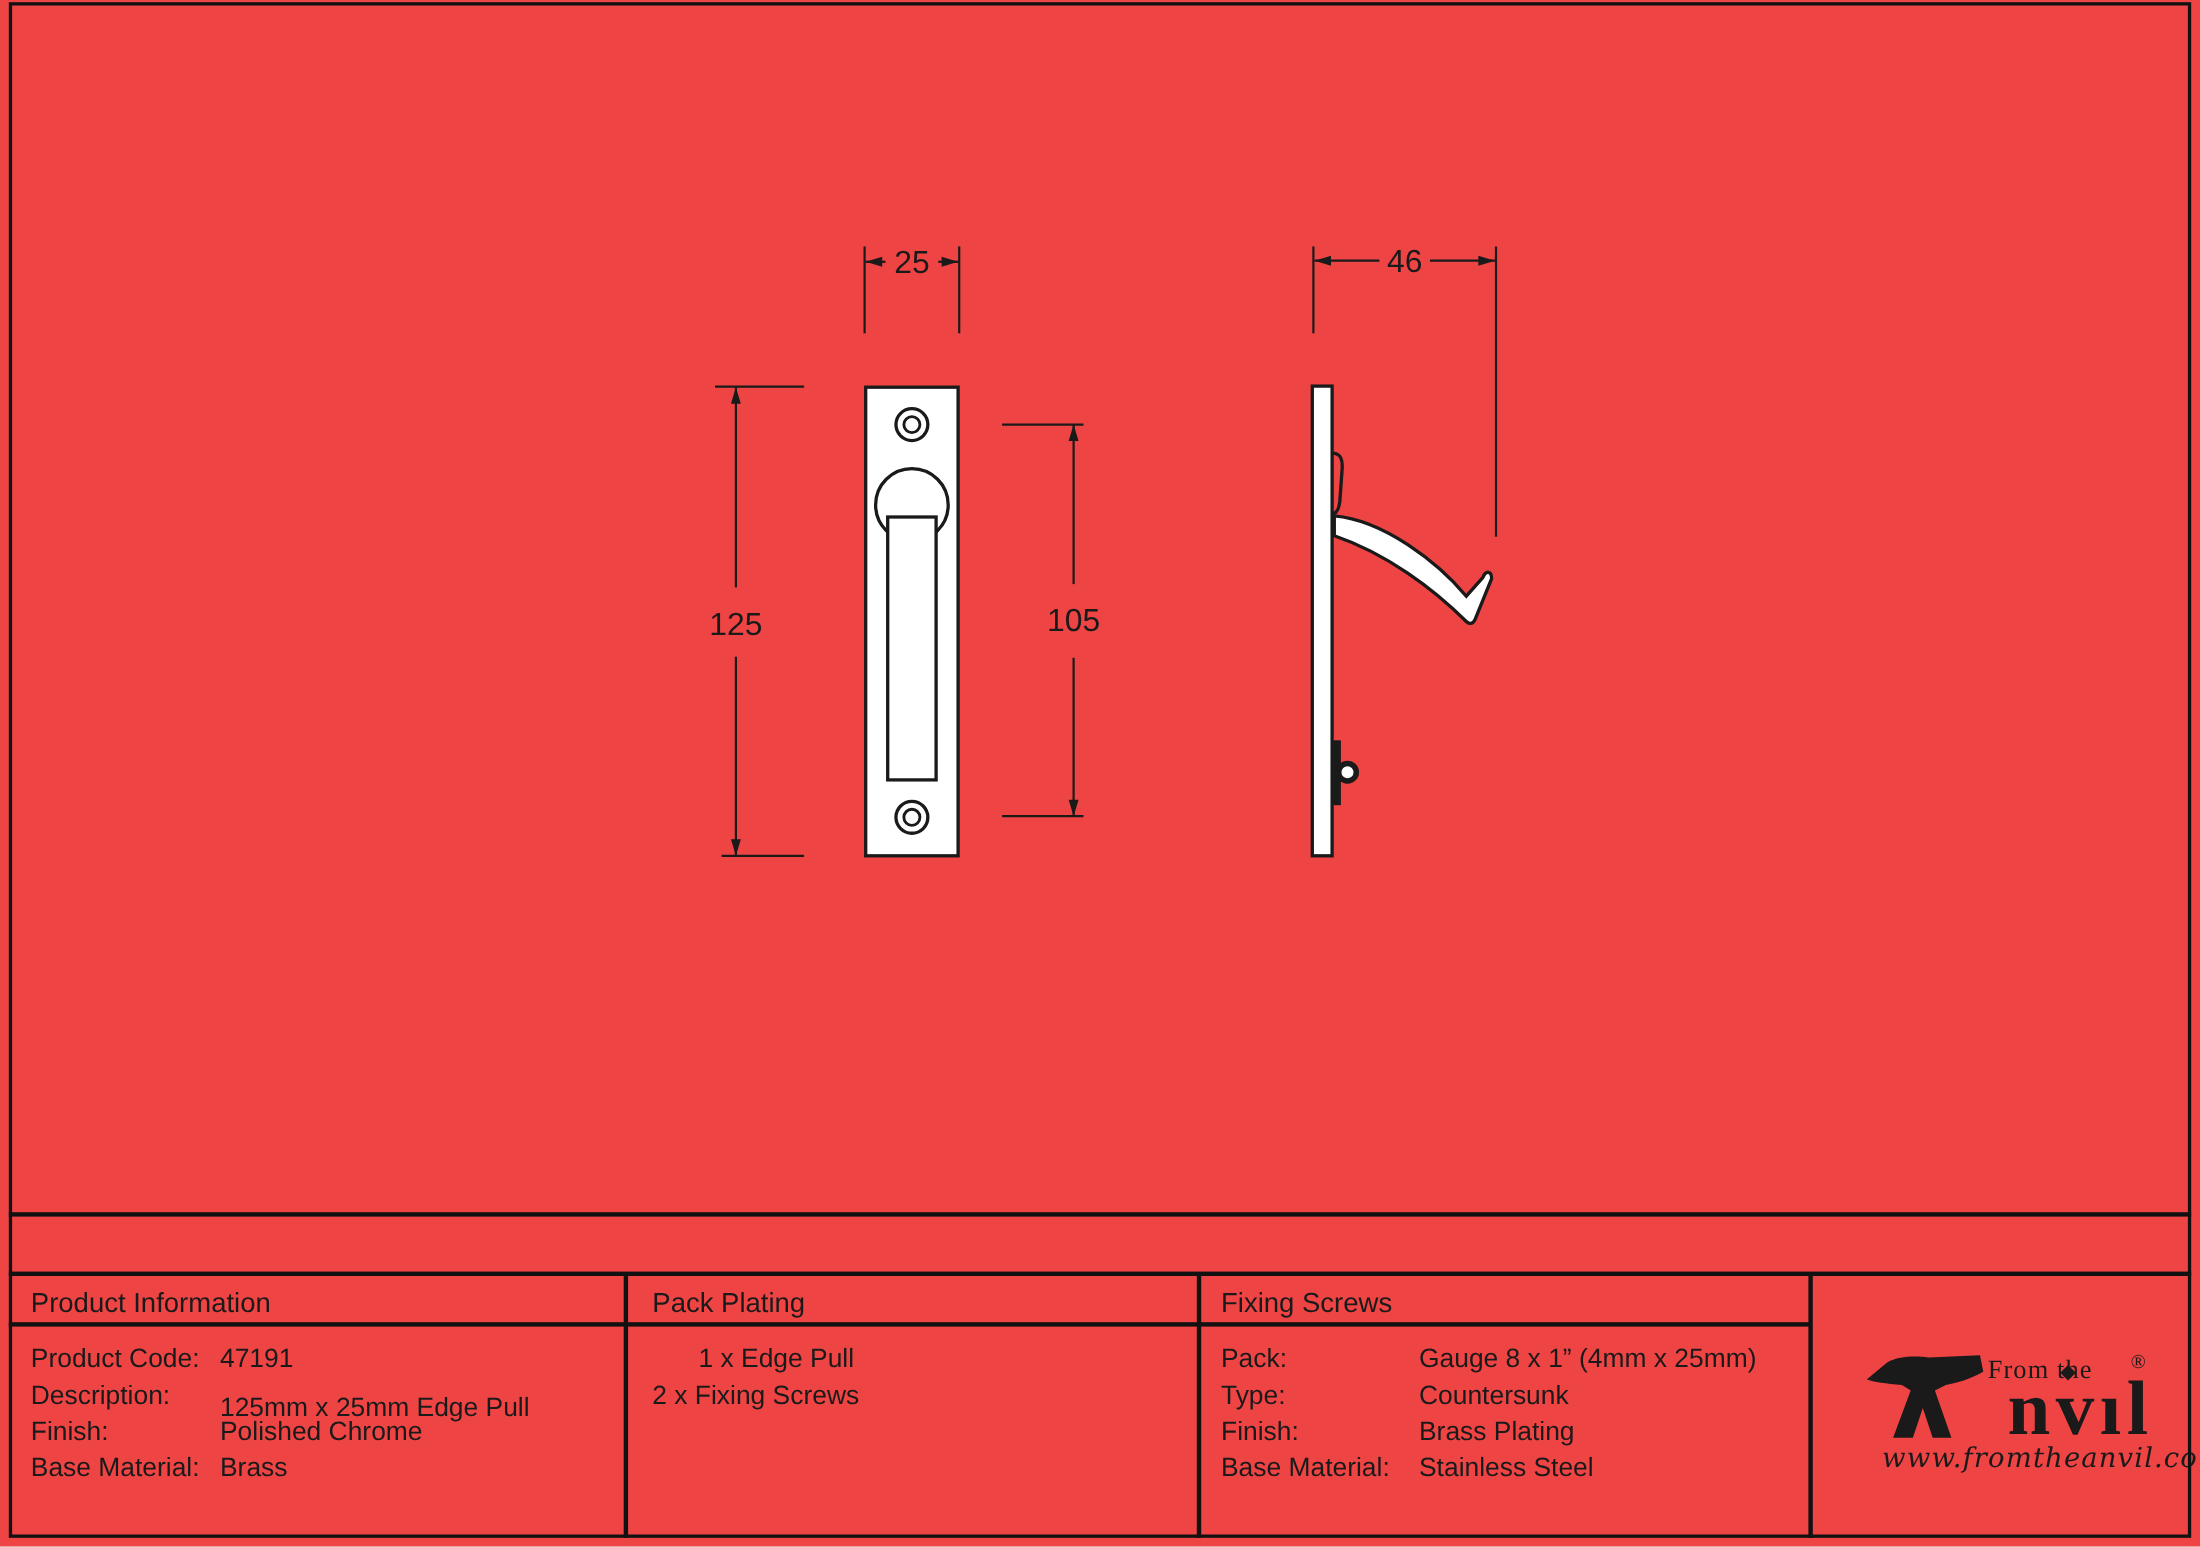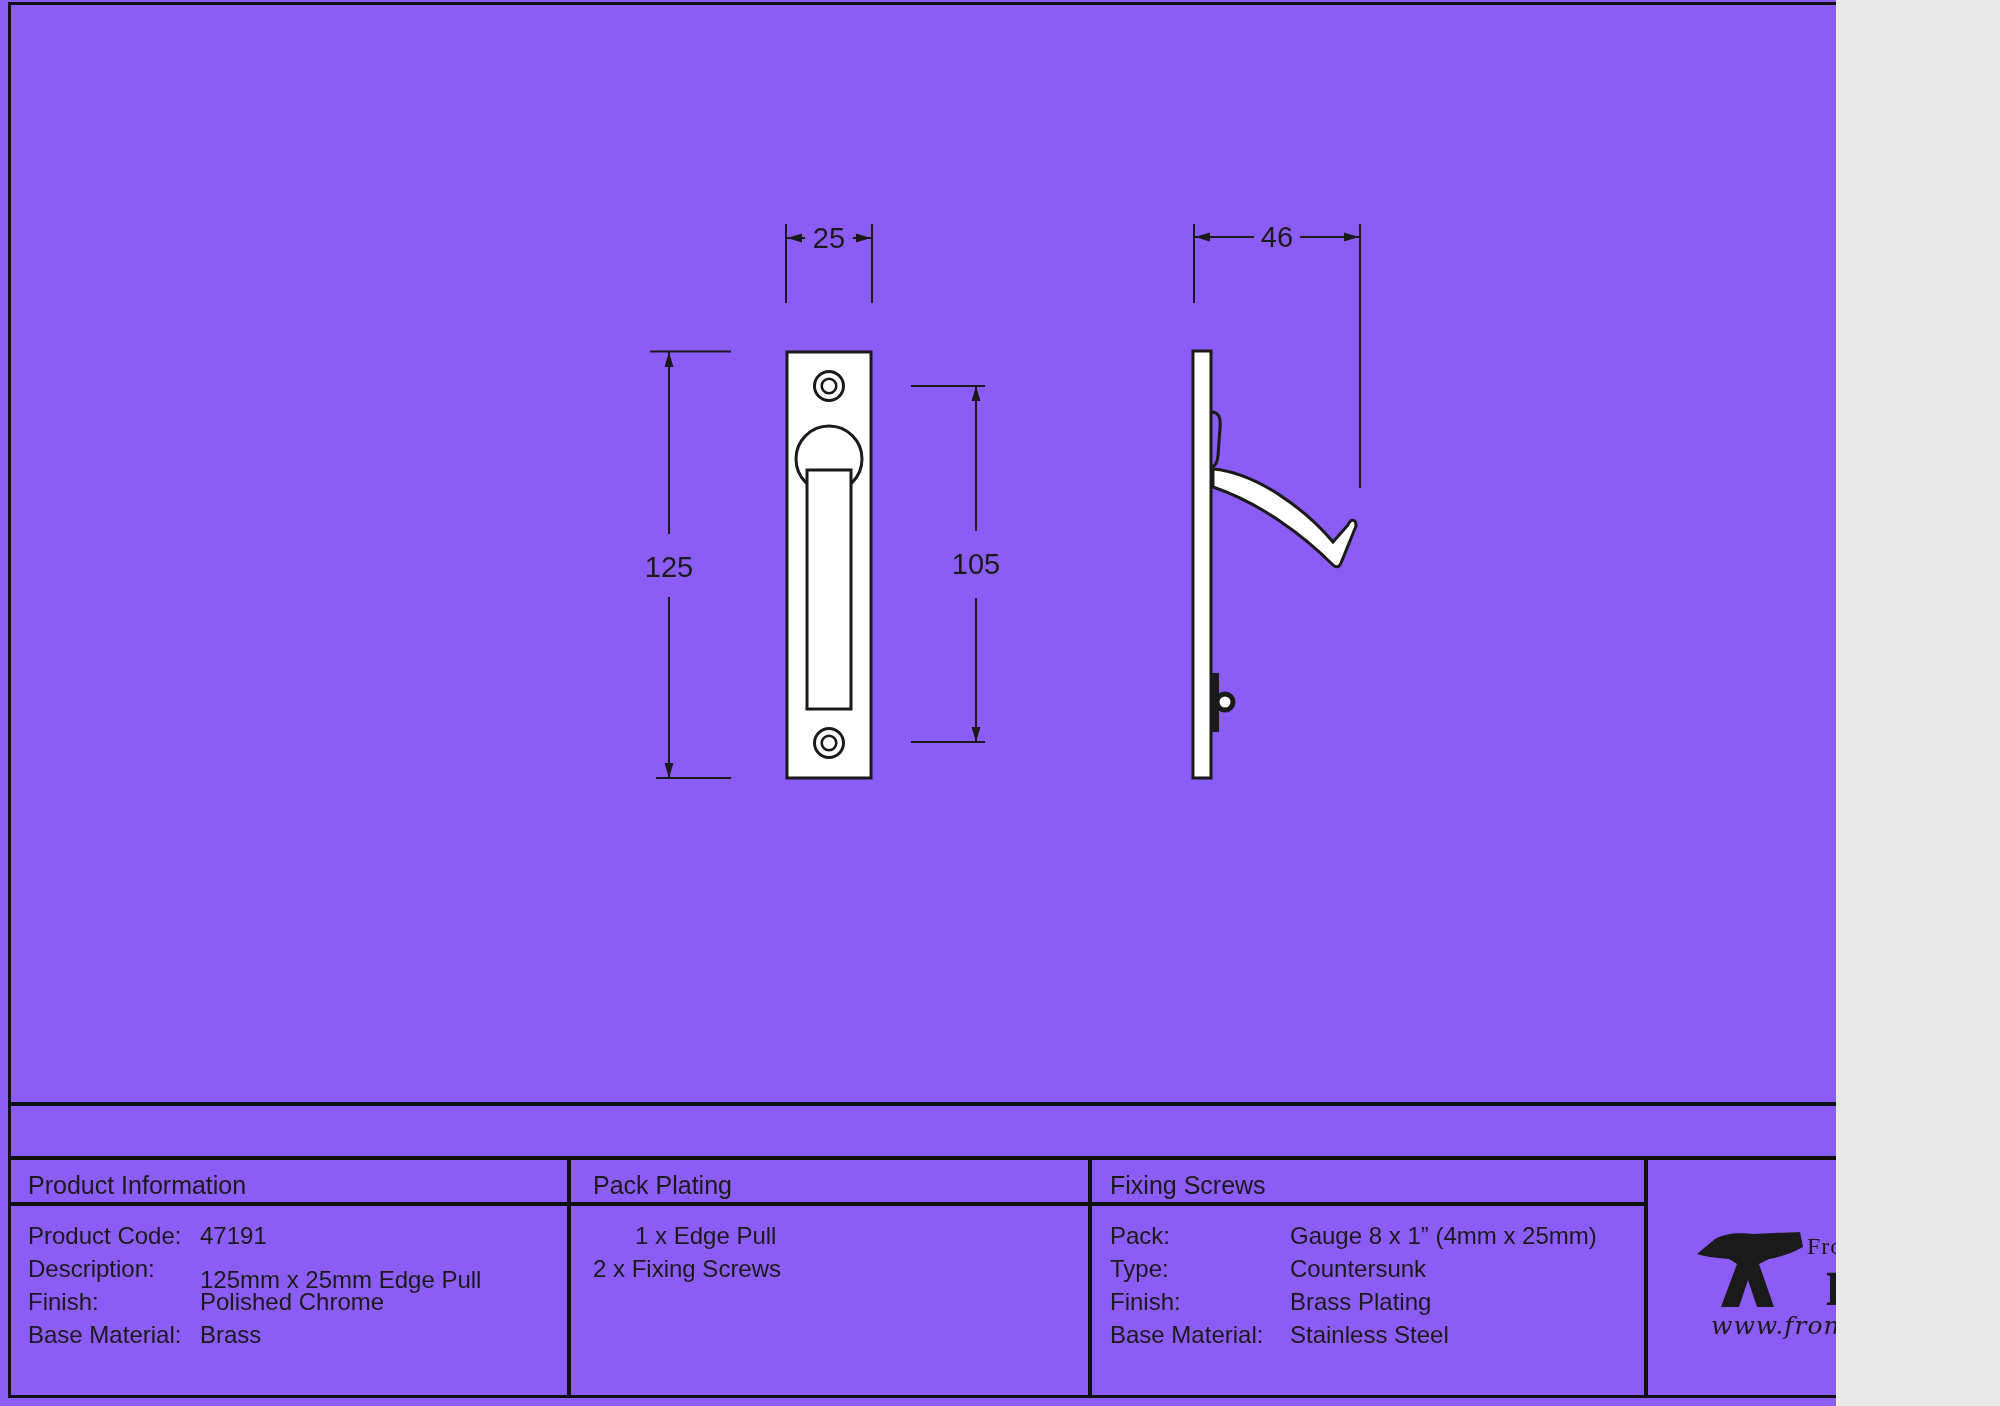--- a/index.html
+++ b/index.html
@@ -1,17 +1,17 @@
 <!DOCTYPE html>
 <html><head>
 <meta charset="utf-8">
 <style>
   html,body{margin:0;padding:0;background:#e8e8e8;}
   .sheet{
-    position:relative;width:1836px;height:1406px;background:#8b5cf6;
+    position:relative;width:2000px;height:1406px;background:#ef4444;
     font-family:"Liberation Sans",sans-serif;color:#1a1a1a;overflow:hidden;
   }
   .page-border{position:absolute;left:8px;top:2px;width:1984px;height:1396px;
     border:3px solid #111;box-sizing:border-box;}
   .drawing-svg{position:absolute;left:0;top:0;}
   .hline,.vline{position:absolute;background:#111;}
   .txt{position:absolute;white-space:nowrap;}
   .note-text{font-size:27px;line-height:30px;}
   .cell-hdr{font-size:25px;}
   .row-txt{font-size:24px;line-height:28px;}

